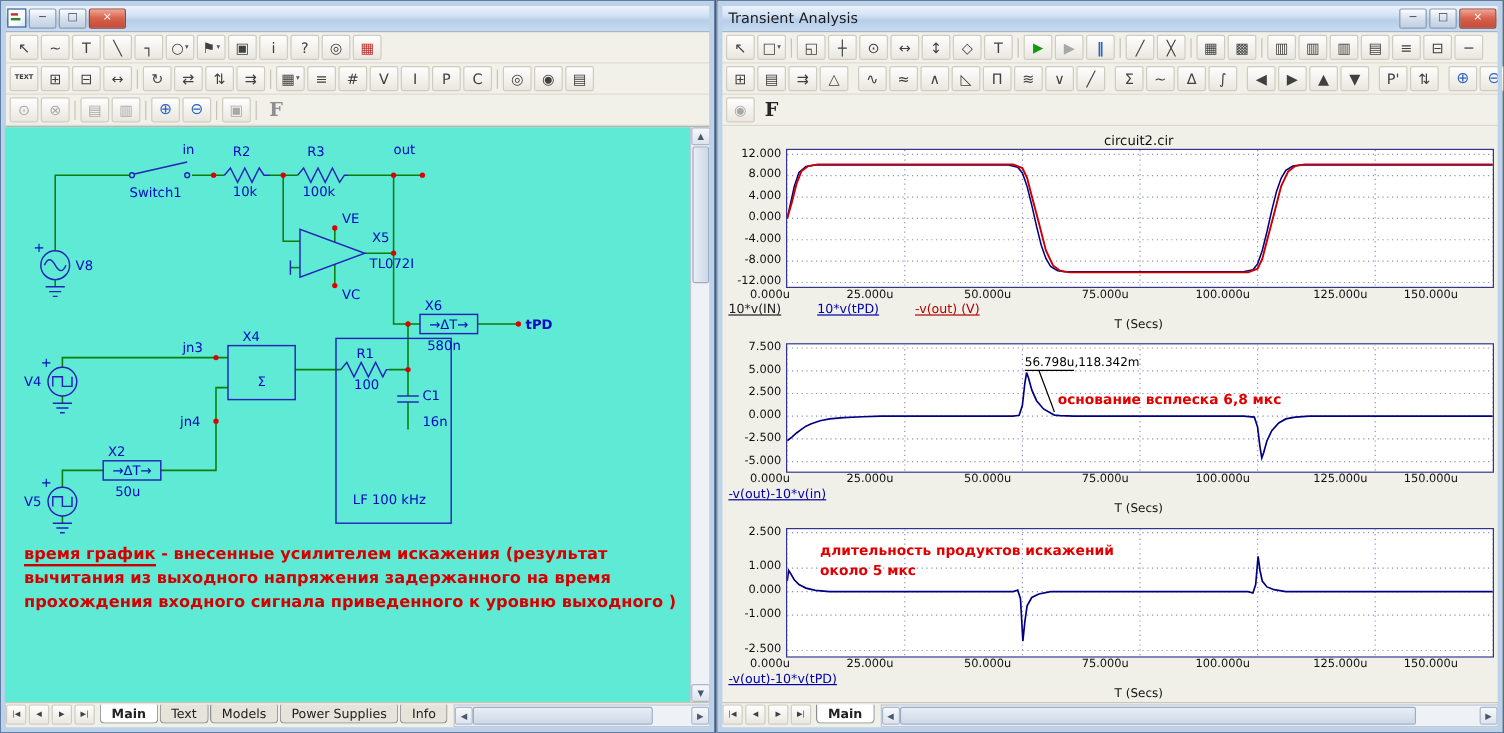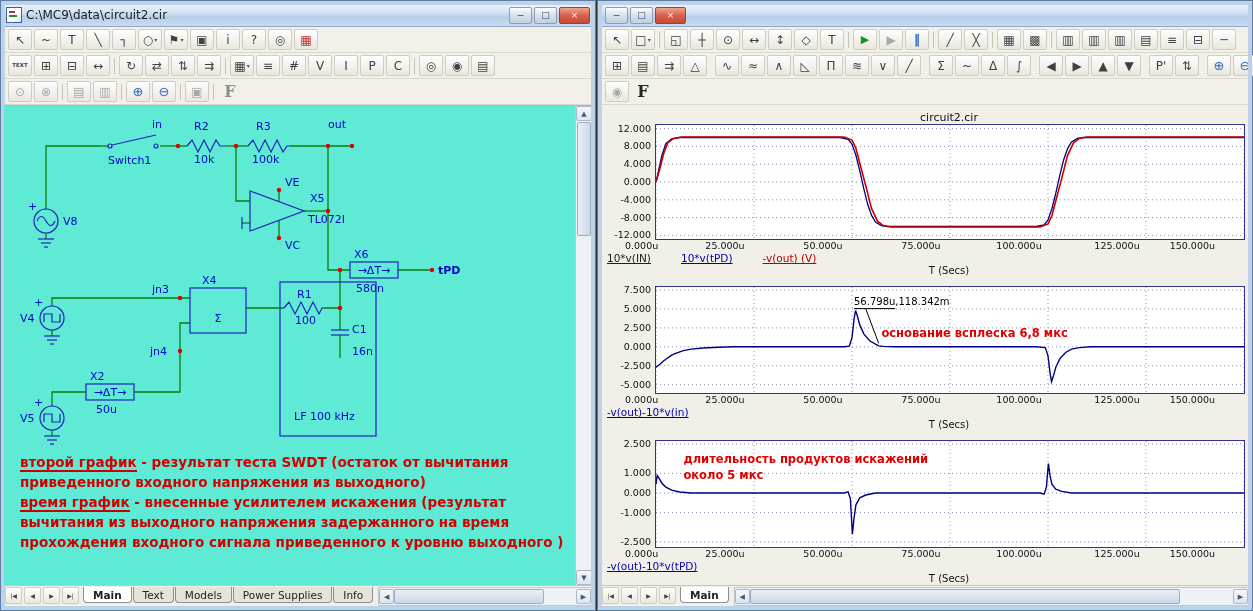--- a/index.html
+++ b/index.html
@@ -90,21 +90,20 @@
 </style>
 </head>
 <body>
 
 <div id="screen">
 
   <div class="window" id="win-left">
     <div class="winframe"></div>
     <div class="titlebar">
       <span class="appicon"></span>
-      <span class="apptitle">C:\MC9\data\circuit2.cir</span>
       <span class="wbtn">−</span>
       <span class="wbtn">□</span>
       <span class="wbtn close">×</span>
     </div>
     <div class="tb">
         <span class="tbtn">↖</span>
         <span class="tbtn">~</span>
         <span class="tbtn">T</span>
         <span class="tbtn">╲</span>
         <span class="tbtn">┐</span>
@@ -260,21 +259,20 @@
             <text class="slabel" x="291" y="218">100</text>
             <text class="slabel" x="348" y="227">C1</text>
             <text class="slabel" x="348" y="249">16n</text>
             <text class="slabel" x="290" y="314">LF 100 kHz</text>
             <text class="slabel" x="24" y="104">+</text>
             <text class="slabel" x="30" y="200">+</text>
             <text class="slabel" x="30" y="300">+</text>
           </g>
         </svg>
         <div class="notes">
-          <p><span class="u">второй график</span><span> - результат теста SWDT (остаток от вычитания приведенного входного напряжения из выходного)</span></p>
           <p><span class="u">время график</span><span> - внесенные усилителем искажения (результат вычитания из выходного напряжения задержанного на время прохождения входного сигнала приведенного к уровню выходного )</span></p>
         </div>
       </div>
       <div class="vscroll">
         <span class="sarr">▲</span>
         <div class="vthumb"></div>
         <div class="vfill"></div>
         <span class="sarr">▼</span>
       </div>
     </div>
@@ -299,20 +297,21 @@
             <div class="sthumb" style="left:0;width:150px;"></div>
           </div>
         <span class="sarr">▶</span>
       </div>
     </div>
   </div>
 
   <div class="window" id="win-right">
     <div class="winframe"></div>
     <div class="titlebar">
+      <span class="apptitle">Transient Analysis</span>
       <span class="wbtn">−</span>
       <span class="wbtn">□</span>
       <span class="wbtn close">×</span>
     </div>
     <div class="tb">
         <span class="tbtn">↖</span>
         <span class="tbtn">□<span class="dd">▾</span></span>
         <span class="tbsep"></span>
         <span class="tbtn">◱</span>
         <span class="tbtn">┼</span>

